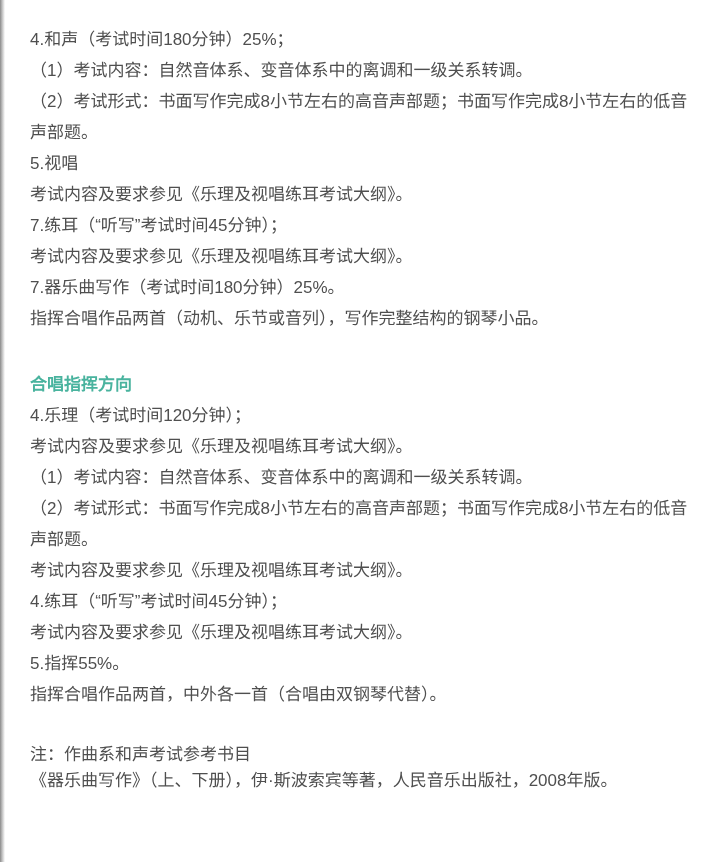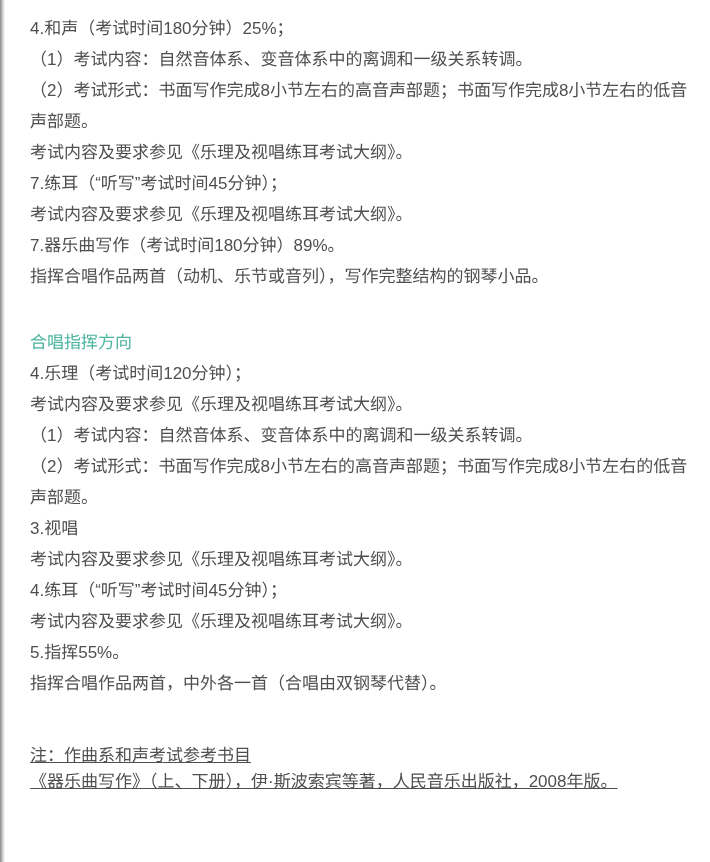--- a/index.html
+++ b/index.html
@@ -19,67 +19,66 @@
     left: 0;
     top: 0;
     width: 5px;
     height: 100%;
     background: linear-gradient(to right, #8a8a8a 0%, #c2c2c2 45%, rgba(255,255,255,0) 100%);
   }
   .content {
     position: relative;
     box-sizing: border-box;
     width: 710px;
-    padding: 13px 8px 0 30px;
+    padding: 24px 8px 0 30px;
     font-size: 17px;
     line-height: 31px;
     color: #4f4f4f;
   }
   .content p {
     margin: 0;
     padding: 0;
   }
   .section-heading {
     margin: 35px 0 0 0;
     font-size: 17px;
-    font-weight: 400;
+    font-weight: 700;
     line-height: 31px;
     color: var(--accent, #49b39e);
   }
   .note-block {
-    margin-top: 44px;
+    margin-top: 32px;
     line-height: 26px;
-    text-decoration: underline;
   }
 </style>
 </head>
 <body style="background: rgb(255, 255, 255);">
 
 <div class="edge-strip"></div>
 
 <div class="content" style="color: rgb(79, 79, 79);">
 
   <section>
     <p>4.和声（考试时间180分钟）25%；</p>
     <p>（1）考试内容：自然音体系、变音体系中的离调和一级关系转调。</p>
     <p>（2）考试形式：书面写作完成8小节左右的高音声部题；书面写作完成8小节左右的低音声部题。</p>
+    <p>5.视唱</p>
     <p>考试内容及要求参见《乐理及视唱练耳考试大纲》。</p>
     <p>7.练耳（“听写”考试时间45分钟）；</p>
     <p>考试内容及要求参见《乐理及视唱练耳考试大纲》。</p>
-    <p>7.器乐曲写作（考试时间180分钟）89%。</p>
+    <p>7.器乐曲写作（考试时间180分钟）25%。</p>
     <p>指挥合唱作品两首（动机、乐节或音列），写作完整结构的钢琴小品。</p>
   </section>
 
   <section>
     <h2 class="section-heading">合唱指挥方向</h2>
     <p>4.乐理（考试时间120分钟）；</p>
     <p>考试内容及要求参见《乐理及视唱练耳考试大纲》。</p>
     <p>（1）考试内容：自然音体系、变音体系中的离调和一级关系转调。</p>
     <p>（2）考试形式：书面写作完成8小节左右的高音声部题；书面写作完成8小节左右的低音声部题。</p>
-    <p>3.视唱</p>
     <p>考试内容及要求参见《乐理及视唱练耳考试大纲》。</p>
     <p>4.练耳（“听写”考试时间45分钟）；</p>
     <p>考试内容及要求参见《乐理及视唱练耳考试大纲》。</p>
     <p>5.指挥55%。</p>
     <p>指挥合唱作品两首，中外各一首（合唱由双钢琴代替）。</p>
   </section>
 
   <section class="note-block">
     <p>注：作曲系和声考试参考书目</p>
     <p>《器乐曲写作》（上、下册），伊·斯波索宾等著，人民音乐出版社，2008年版。</p>

